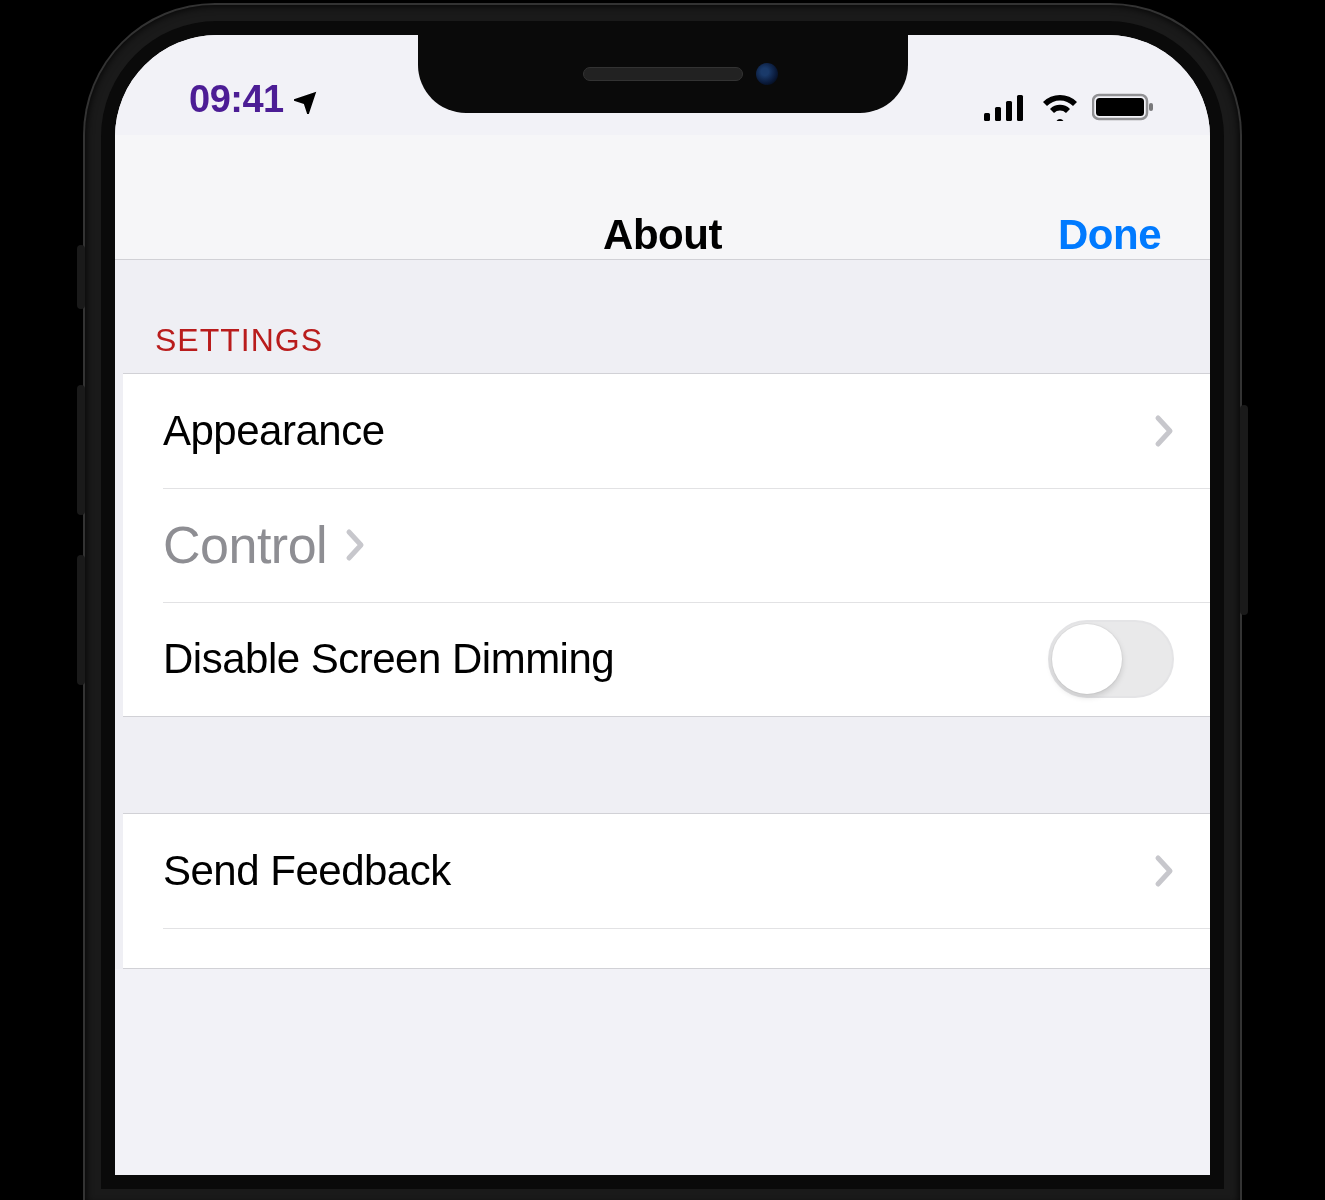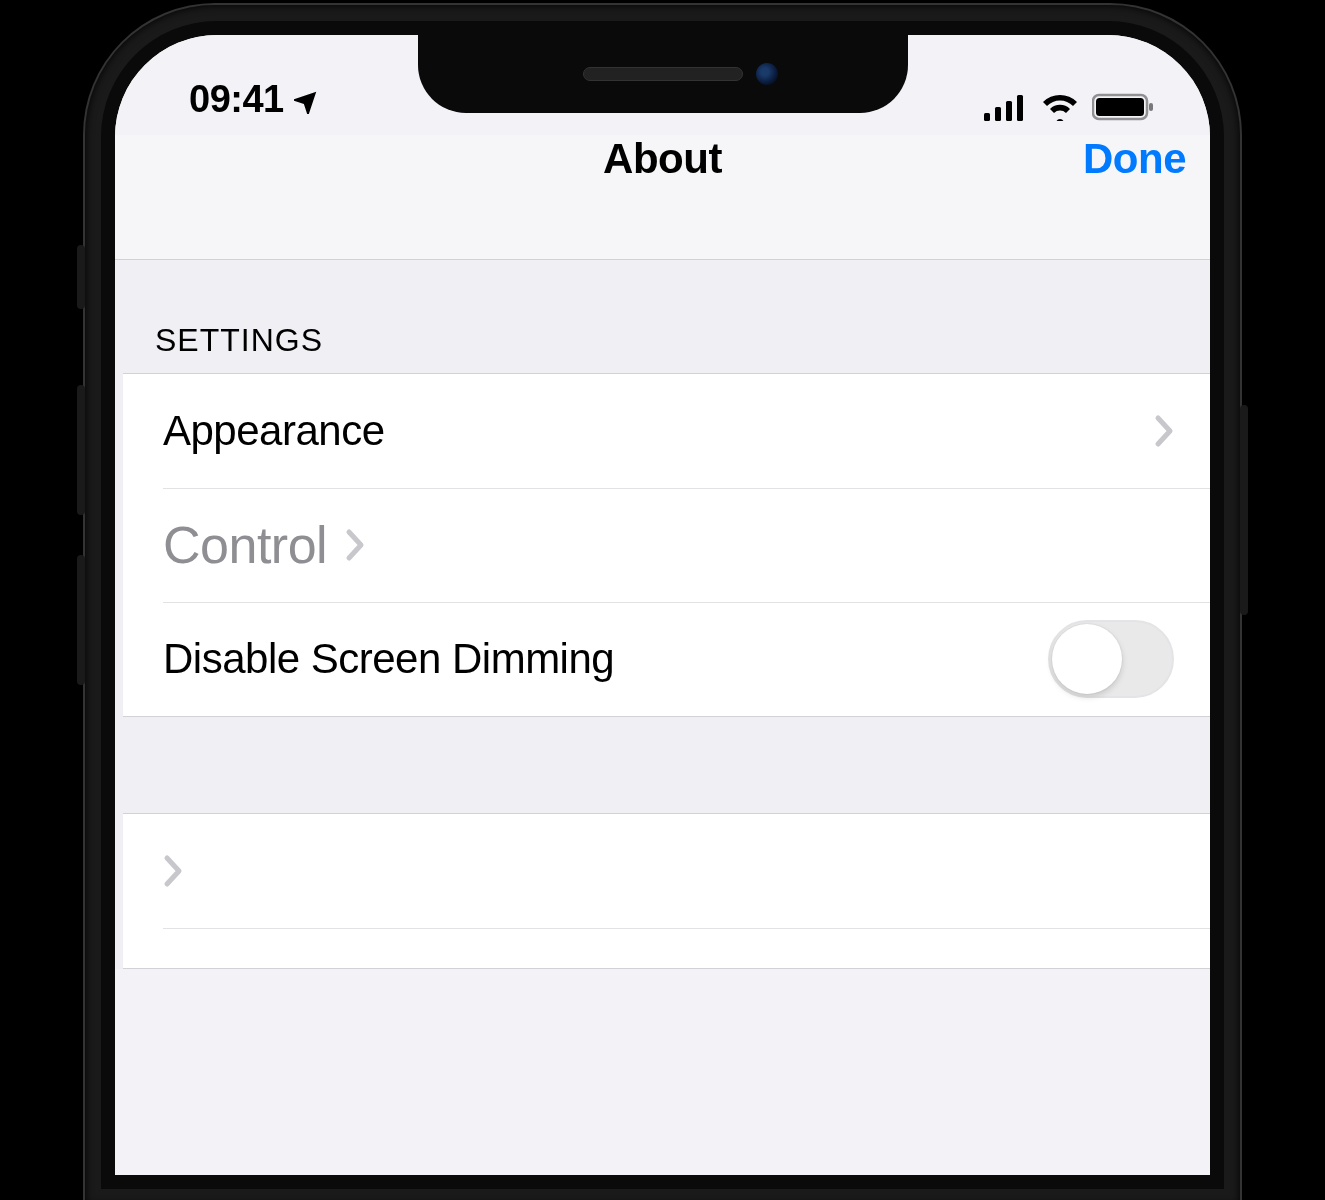--- a/index.html
+++ b/index.html
@@ -85,61 +85,61 @@
       padding: 0 48px 14px 48px;
       background: #f2f2f7;
     }
     .status-left {
       display: flex;
       align-items: center;
       gap: 10px;
       font-size: 38px;
       font-weight: 600;
       letter-spacing: -0.5px;
-      color: #000000;
+      color: #4c1d95;
       padding-left: 26px;
     }
     .status-right {
       display: flex;
       align-items: center;
       gap: 12px;
       padding-right: 6px;
     }
 
     .nav-bar {
       height: 125px;
       background: #f6f6f8;
       border-bottom: 1px solid #d1d1d6;
       display: flex;
-      align-items: flex-start;
+      align-items: flex-end;
       justify-content: center;
       position: relative;
     }
     .nav-title {
       font-size: 42px;
       font-weight: 600;
       color: #000;
       letter-spacing: -0.5px;
     }
     .nav-done {
       position: absolute;
-      right: 24px;
+      right: 49px;
       font-size: 42px;
       font-weight: 600;
       color: #007aff;
       letter-spacing: -0.5px;
     }
 
     .content {
       background: #efeff4;
     }
     .section-header {
       padding: 62px 40px 14px 40px;
       font-size: 32px;
-      color: #000000;
+      color: #b91c1c;
       letter-spacing: 1px;
       text-transform: uppercase;
     }
     .list-group {
       background: #fff;
       border-top: 1px solid #d1d1d6;
       border-bottom: 1px solid #d1d1d6;
       margin-left: 8px;
     }
     .list-item {
@@ -280,20 +280,21 @@
               </div>
             </div>
           </div>
 
         </div>
 
         <div class="gap"></div>
 
         <div class="list-group">
           <div class="list-item">
+            <div class="list-label">Send Feedback</div>
             <div class="list-right">
               <svg class="chevron" width="20" height="34" viewBox="0 0 20 34" fill="none" stroke="#c7c7cc" stroke-width="5" stroke-linecap="round" stroke-linejoin="round">
                   <path d="M4 4 L16 17 L4 30"></path>
                 </svg>
             </div>
           </div>
           <div class="list-item" style="min-height:40px;">
           </div>
         </div>
 

